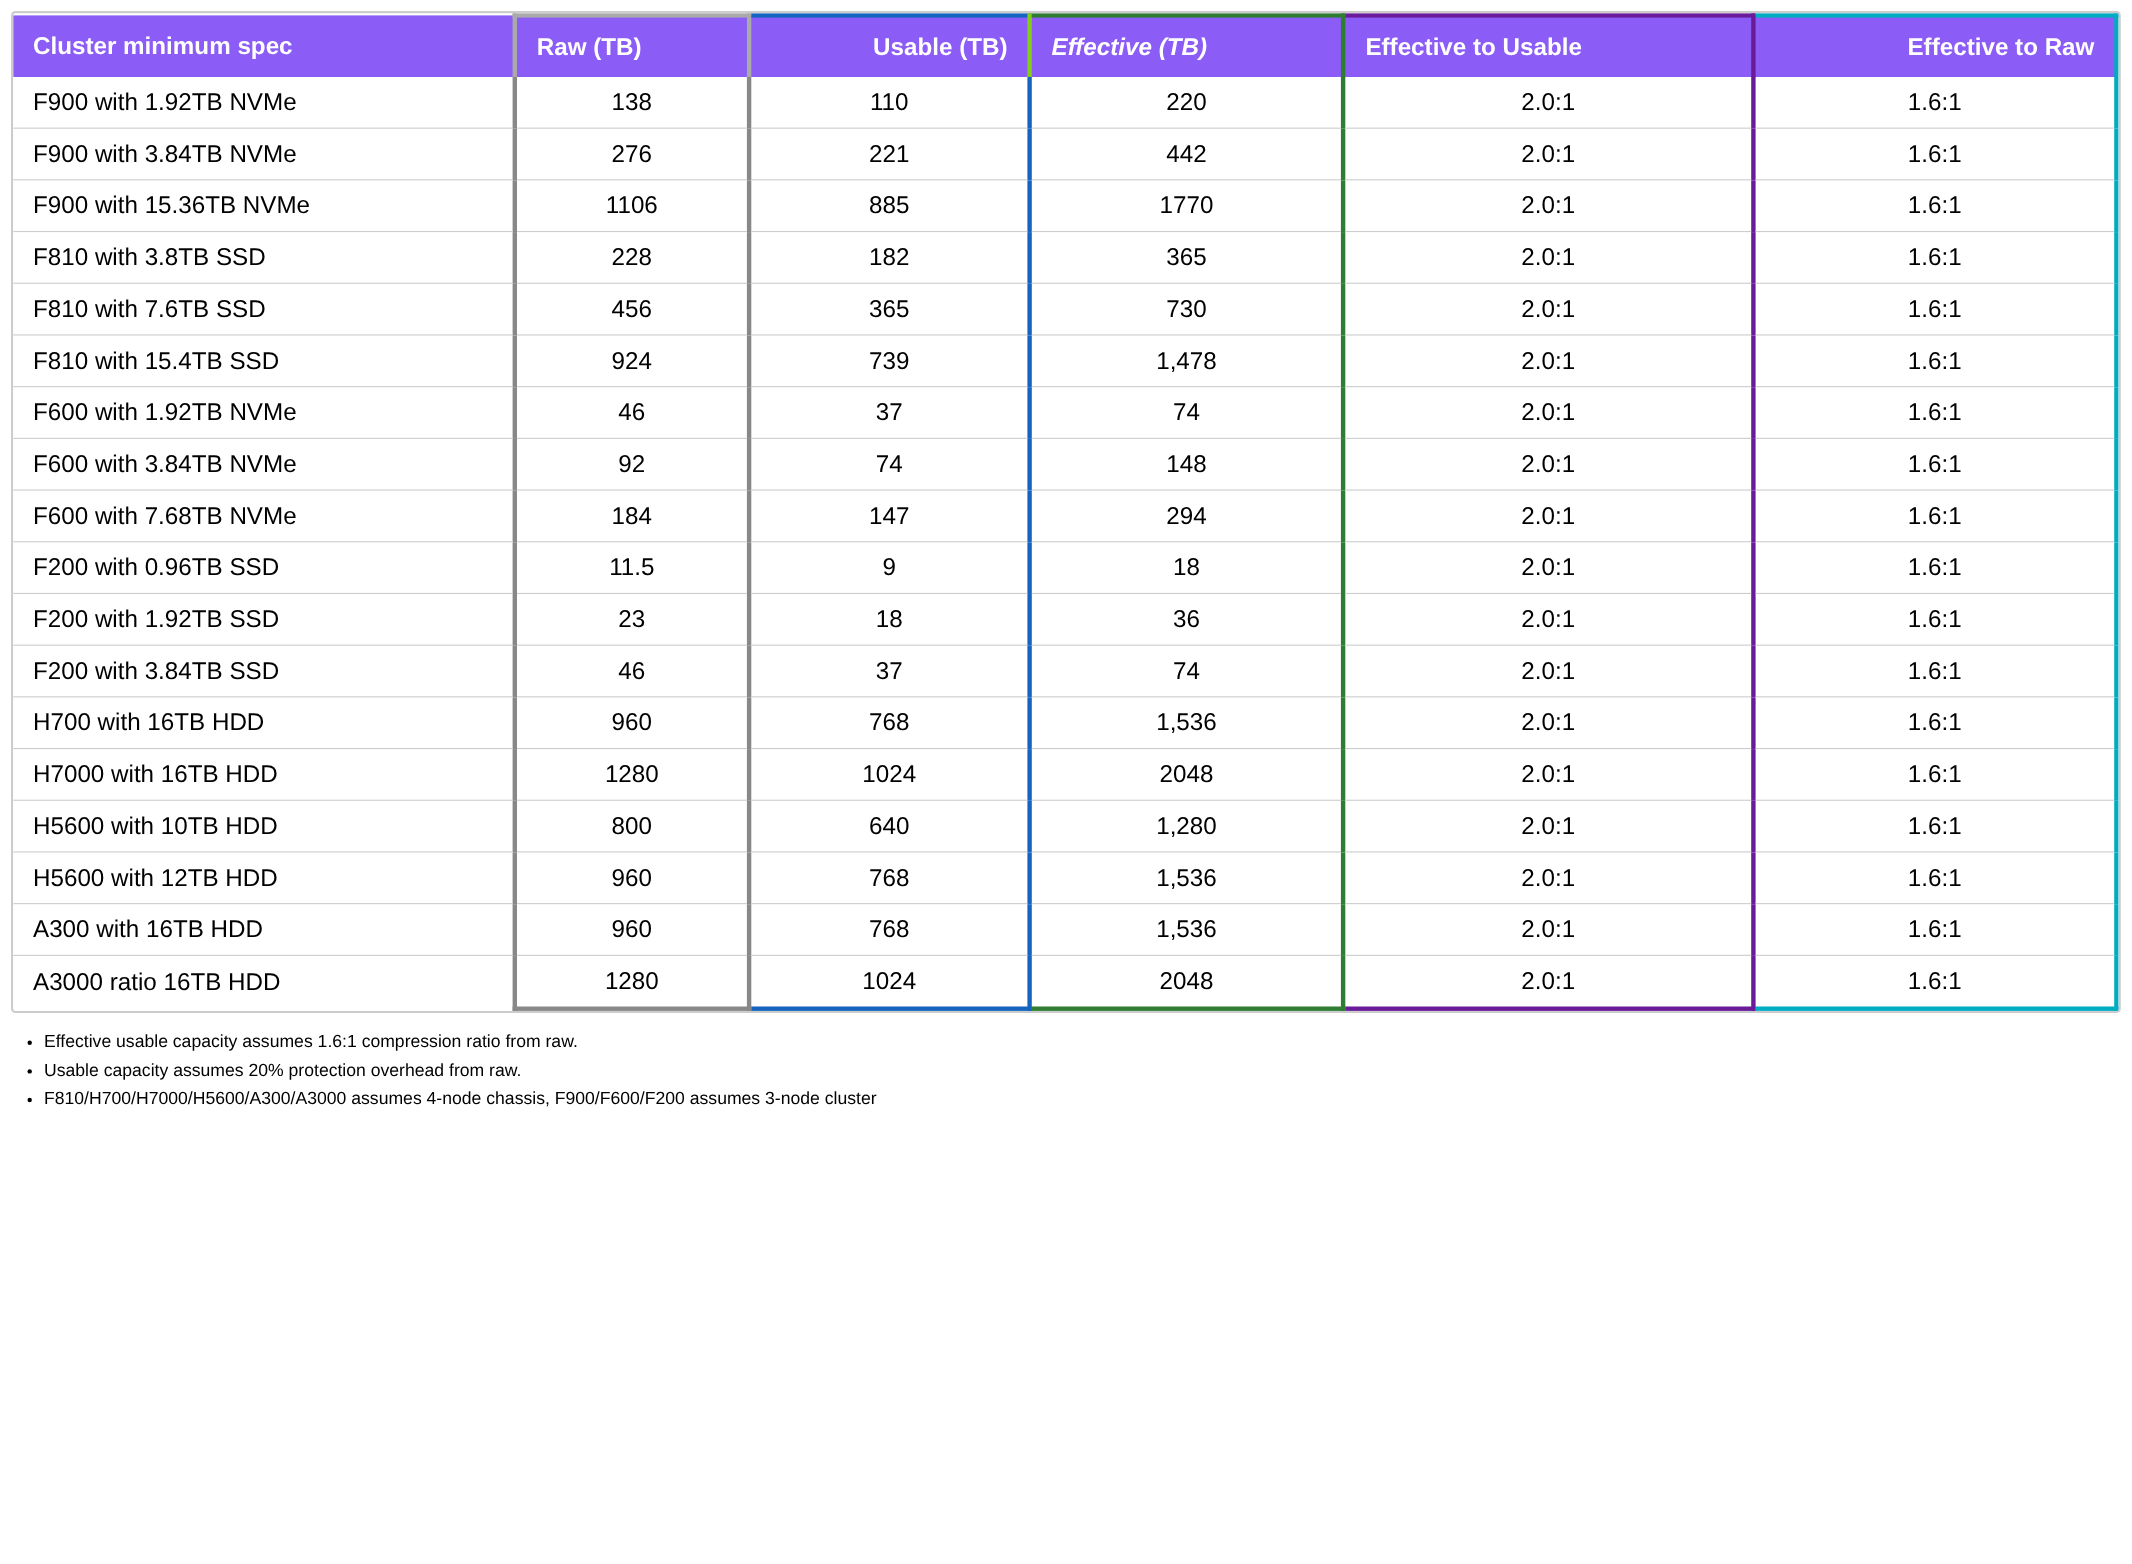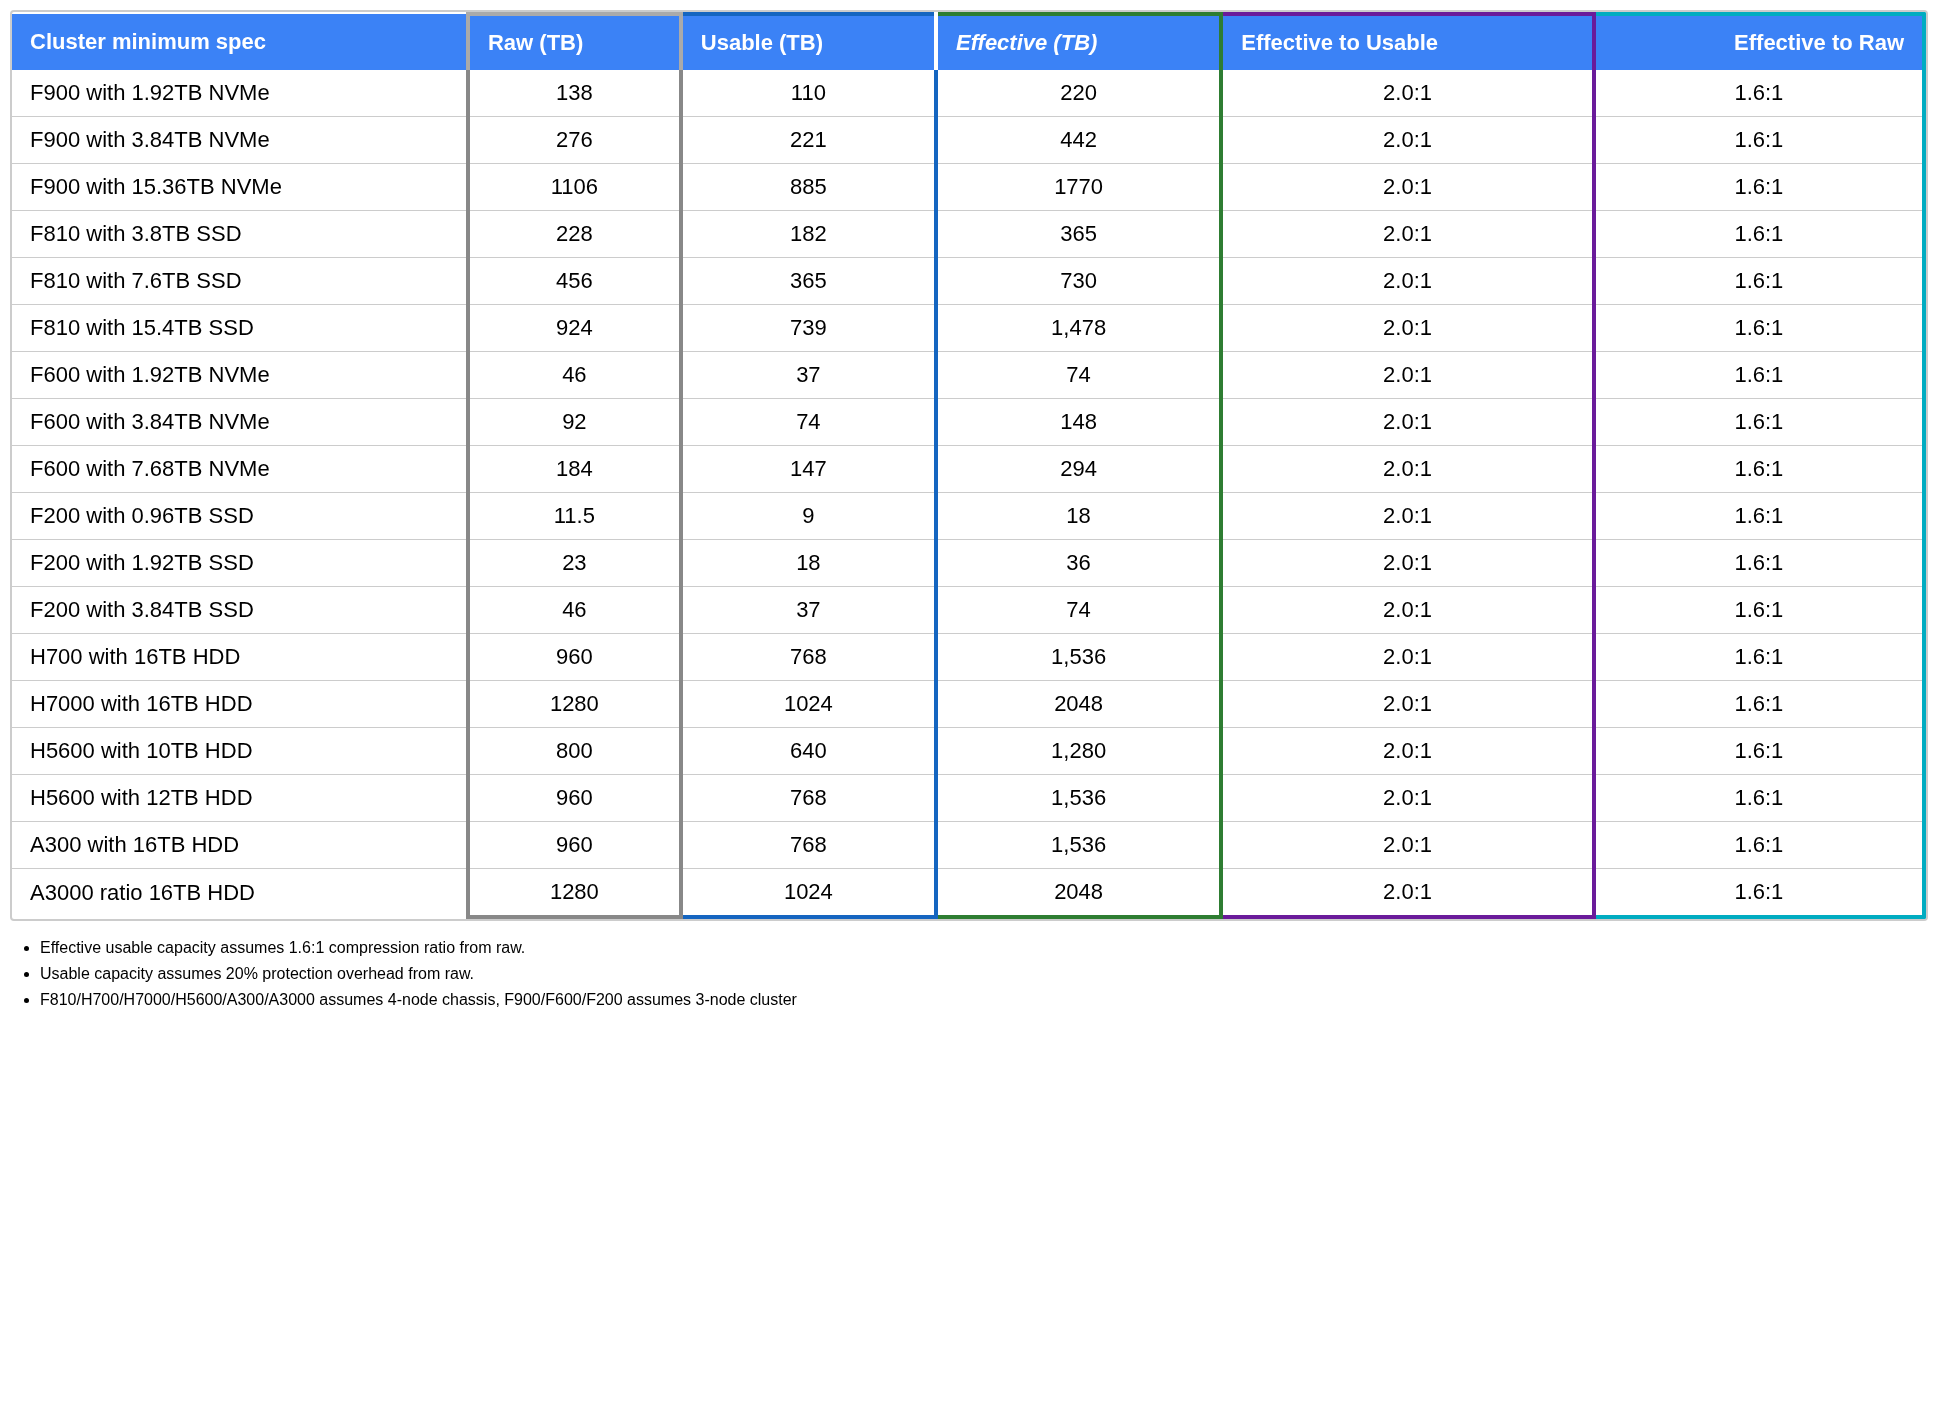--- a/index.html
+++ b/index.html
@@ -15,21 +15,21 @@
       border-radius: 4px;
       overflow: hidden;
       margin-bottom: 18px;
     }
     table {
       width: 100%;
       border-collapse: collapse;
       font-size: 22px;
     }
     thead tr {
-      background-color: #3b82f6;
+      background-color: #8b5cf6;
       color: #fff;
     }
     thead th {
       padding: 14px 18px;
       text-align: left;
       font-weight: bold;
       border-right: 1px solid #aaa;
     }
     thead th:last-child { border-right: none; text-align: right; }
     tbody tr {
@@ -68,22 +68,23 @@
     }
 
     
     thead th.col-raw {
       border-left: 4px solid #aaa;
       border-right: 4px solid #aaa;
       border-top: 4px solid #aaa;
     }
     thead th.col-usable {
       border-left: 4px solid #1565c0;
-      border-right: 4px solid #ffffff;
+      border-right: 4px solid #84cc16;
       border-top: 4px solid #1565c0;
+      text-align: right;
     }
     thead th.col-effective {
       border-left: 4px solid #2e7d32;
       border-right: 4px solid #2e7d32;
       border-top: 4px solid #2e7d32;
       font-style: italic;
     }
     thead th.col-eff-usable {
       border-left: 4px solid #6a1b9a;
       border-right: 4px solid #6a1b9a;

